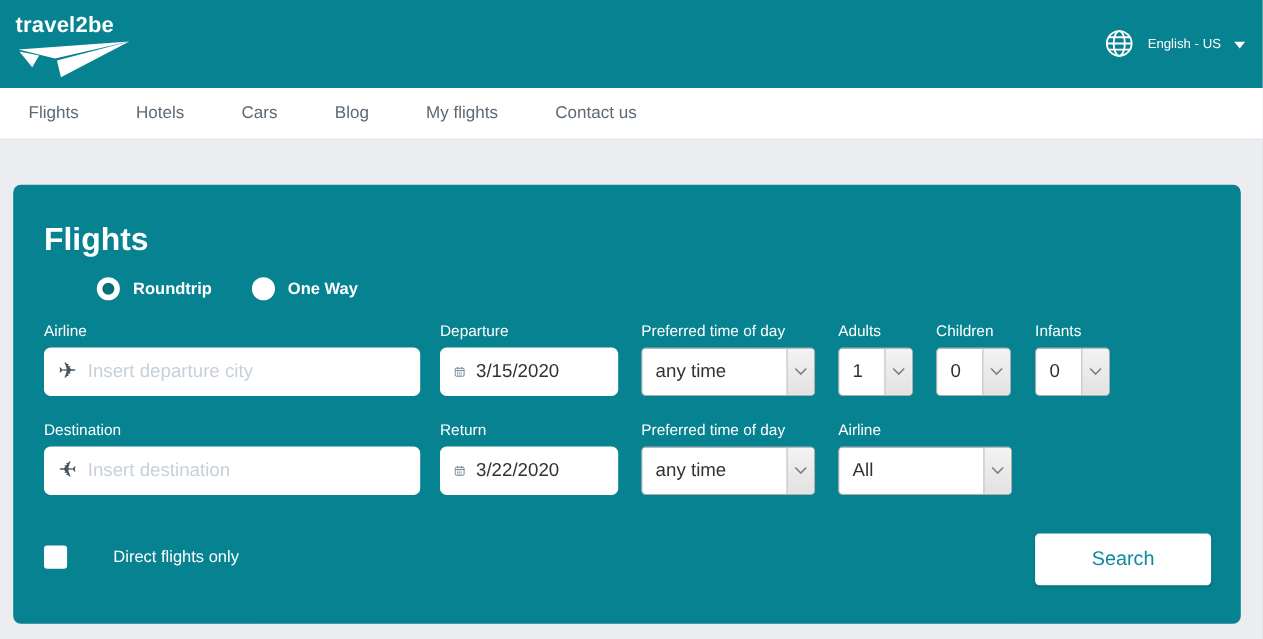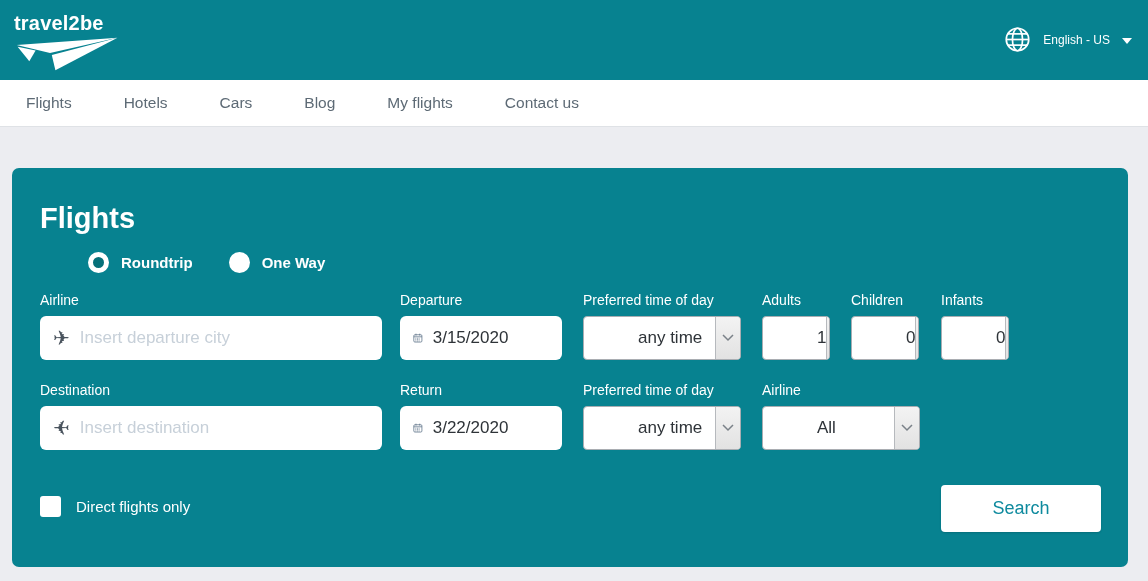--- a/index.html
+++ b/index.html
@@ -36,41 +36,41 @@
   .fg .flabel { display:block; color:#fff; font-size:14px; margin-bottom:8px; }
 
   .tb { background:#fff; border-radius:6px; height:44px; display:flex; align-items:center; padding:0 10px 0 13px; gap:10px; }
   .tb input { border:none; outline:none; flex:1 1 auto; min-width:0; font-family:"Liberation Sans",sans-serif;
               font-size:17px; color:#2e3338; background:transparent; }
   .tb input::placeholder { color:#c7d0d9; opacity:1; }
   .plane-ic { font-size:20px; color:#49535d; line-height:1; flex:0 0 auto; }
   .plane-ic.mir { transform:scaleX(-1); }
 
   .sel { background:#fff; border:1px solid #a9adb2; border-radius:4px; height:44px; display:flex; align-items:stretch;
-         overflow:hidden; cursor:pointer;padding-left:42px; }
+         overflow:hidden; cursor:pointer; }
   .sel-val { flex:1 1 auto; display:flex; align-items:center; padding-left:12px; font-size:17px; color:#2e3338; white-space:nowrap; }
   .sel-strip { flex:0 0 25px; background:linear-gradient(#f3f3f3,#e2e2e2); border-left:1px solid #b6b9bd;
                display:flex; align-items:center; justify-content:center; }
 
   
   .f-origin      { left:28px;  top:124px; width:342px; }
   .f-departure   { left:388px; top:124px; width:162px; }
   .f-pref1       { left:571px; top:124px; width:158px; }
   .f-adults      { left:750px; top:124px; width:68px; }
   .f-children    { left:839px; top:124px; width:68px; }
   .f-infants     { left:929px; top:124px; width:68px; }
   .f-destination { left:28px;  top:214px; width:342px; }
   .f-return      { left:388px; top:214px; width:162px; }
   .f-pref2       { left:571px; top:214px; width:158px; }
   .f-airline     { left:750px; top:214px; width:158px; }
   .f-cabin       { left:931px; top:214px; width:148px; }
 
   .check-row { position:absolute; left:28px; top:328px; display:flex; align-items:center; gap:15px; cursor:pointer; }
   .checkbox { width:21px; height:21px; background:#fff; border-radius:3px; }
-  .check-label { color:#fff; font-size:15px; }
+  .check-label { color:#fff; font-size:15px;margin-left:27px; }
 
   .search-btn { position:absolute; left:929px; top:317px; width:160px; height:47px; background:#fff; border:none;
                 border-radius:4px; color:#0e8a9e; font-size:18px; font-family:"Liberation Sans",sans-serif;
                 cursor:pointer; box-shadow:0 1px 2px rgba(0,0,0,0.15); }
 </style>
 </head>
 <body>
 
 <div class="page">
 

